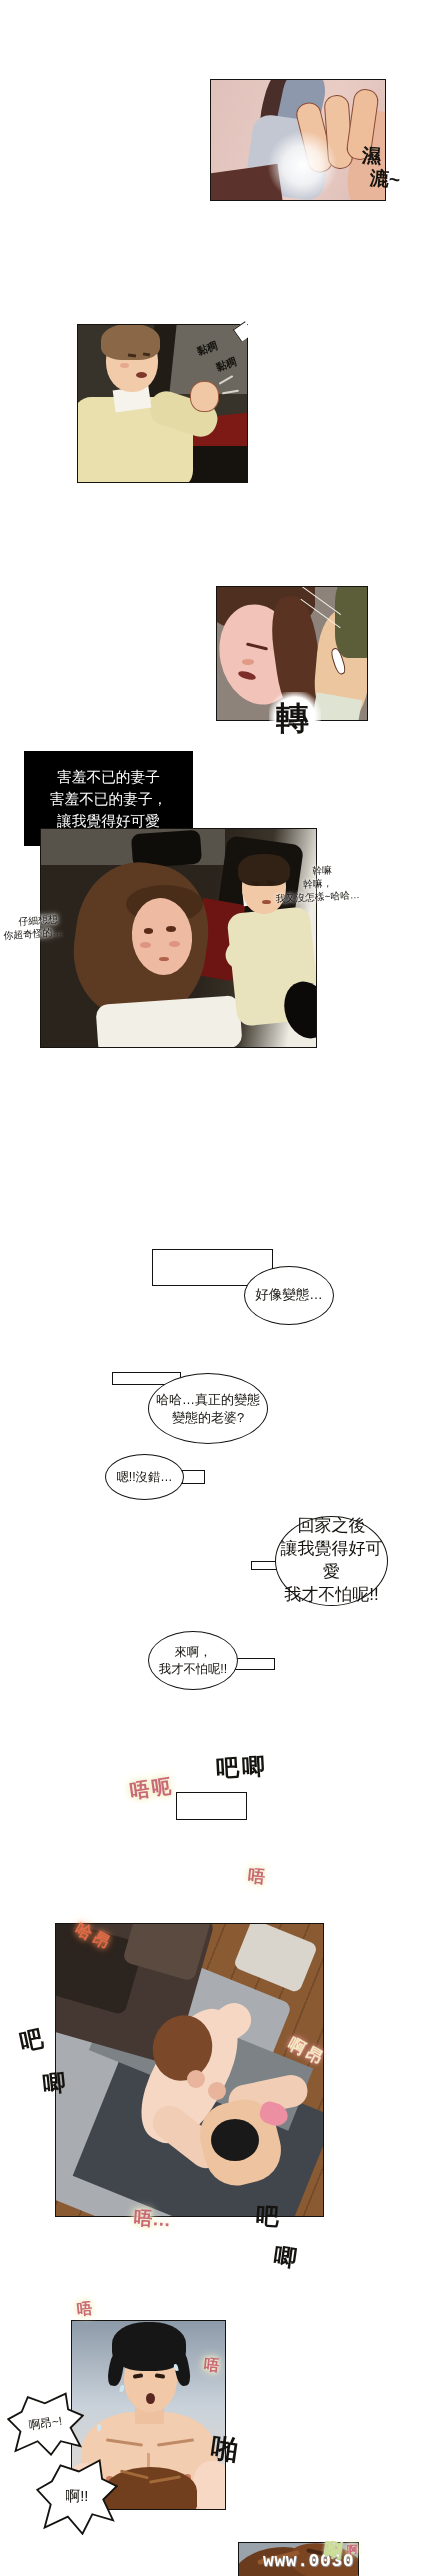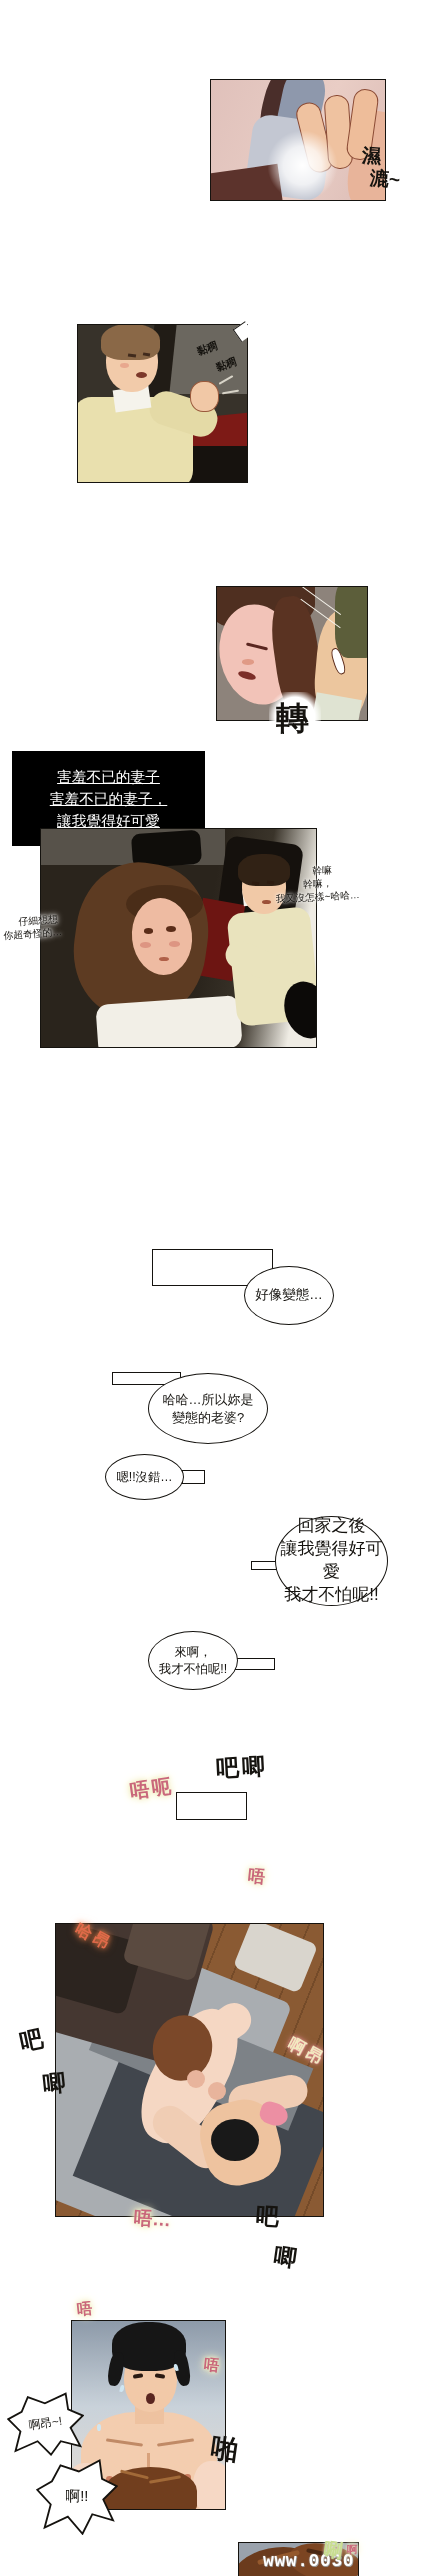--- a/index.html
+++ b/index.html
@@ -78,21 +78,21 @@
     <div class="shape" style="left:99px;top:23px;width:54px;height:113px;background:#ecc69e;border-radius:40%;transform:rotate(5deg);"></div>
     <div class="shape" style="left:118px;top:-9.2px;width:43px;height:80px;background:#5c5e3a;border-radius:30%;"></div>
     <div class="shape" style="left:108px;top:69px;width:24.5px;height:8px;background:#ffffff;border:1.2px solid #5a2a1a;border-radius:40%;transform:rotate(72deg);"></div>
     <div class="shape" style="left:97px;top:109px;width:46px;height:28px;background:#dfe3d2;transform:rotate(10deg);"></div>
     <div class="shape" style="left:74px;top:11px;width:55px;height:1.2px;background:#f4f2ea;transform:rotate(36deg);"></div>
     <div class="shape" style="left:79px;top:26px;width:49px;height:1.2px;background:#f4f2ea;transform:rotate(36deg);"></div>
   </div>
   <div class="shape" style="left:269px;top:692px;width:52px;height:50px;background:radial-gradient(circle,#fff 0%,#fff 55%,rgba(255,255,255,0) 78%);"></div>
   <div class="sfx" style="left:276px;top:696px;font-size:33px;font-weight:700;">轉</div>
 
-  <div class="cap" style="left:12px;top:751px;width:193px;height:95px;font-size:14.7px;line-height:22px;text-decoration:underline;">
+  <div class="cap" style="left:24px;top:751px;width:169px;height:95px;font-size:14.7px;line-height:22px;">
     <div>害羞不已的妻子</div>
     <div>害羞不已的妻子，</div>
     <div>讓我覺得好可愛</div>
   </div>
 
   <div class="panel" style="left:40px;top:828px;width:277px;height:220px;">
     <div class="shape" style="left:0;top:0;width:277px;height:220px;background:linear-gradient(100deg,#2a241c 58%,#3a342a 74%,#efece4 90%);"></div>
     <div class="shape" style="left:0;top:0;width:184px;height:36px;background:#57524a;"></div>
     <div class="shape" style="left:91px;top:2.5px;width:69px;height:34px;background:#0f0d0a;border-radius:8.6px;transform:rotate(-4deg);"></div>
     <div class="shape" style="left:179px;top:11px;width:77px;height:107px;background:#15110d;border-radius:11px;transform:rotate(8deg);"></div>
@@ -141,21 +141,21 @@
     <div class="shape" style="left:136px;top:7.4px;width:16px;height:53px;background:#5b7ba1;border:1.2px solid #46627f;color:#fff;font-size:6.1px;writing-mode:vertical-rl;text-align:center;">ein</div>
   </div>
 
   <div class="rbox" style="left:152px;top:1249px;width:121px;height:37px;"></div>
   <div class="ebubble" style="left:244px;top:1266px;width:90px;height:59px;font-size:13.5px;font-weight:400;">
     <div>好像變態…</div>
   </div>
 
   <div class="rbox" style="left:112px;top:1372px;width:69px;height:13px;"></div>
   <div class="ebubble" style="left:148px;top:1373px;width:120px;height:71px;font-size:13px;font-weight:400;">
-    <div>哈哈…所以妳是</div>
+    <div>哈哈…真正的變態</div>
     <div>變態的老婆?</div>
   </div>
 
   <div class="rbox" style="left:182px;top:1470px;width:23px;height:13.5px;"></div>
   <div class="ebubble" style="left:105px;top:1454px;width:79px;height:46px;font-size:12.3px;font-weight:400;">
     <div>嗯!!沒錯…</div>
   </div>
 
   <div class="rbox" style="left:251px;top:1561px;width:26px;height:8.6px;"></div>
   <div class="ebubble" style="left:275px;top:1516px;width:113px;height:90px;font-size:17px;font-weight:400;">

